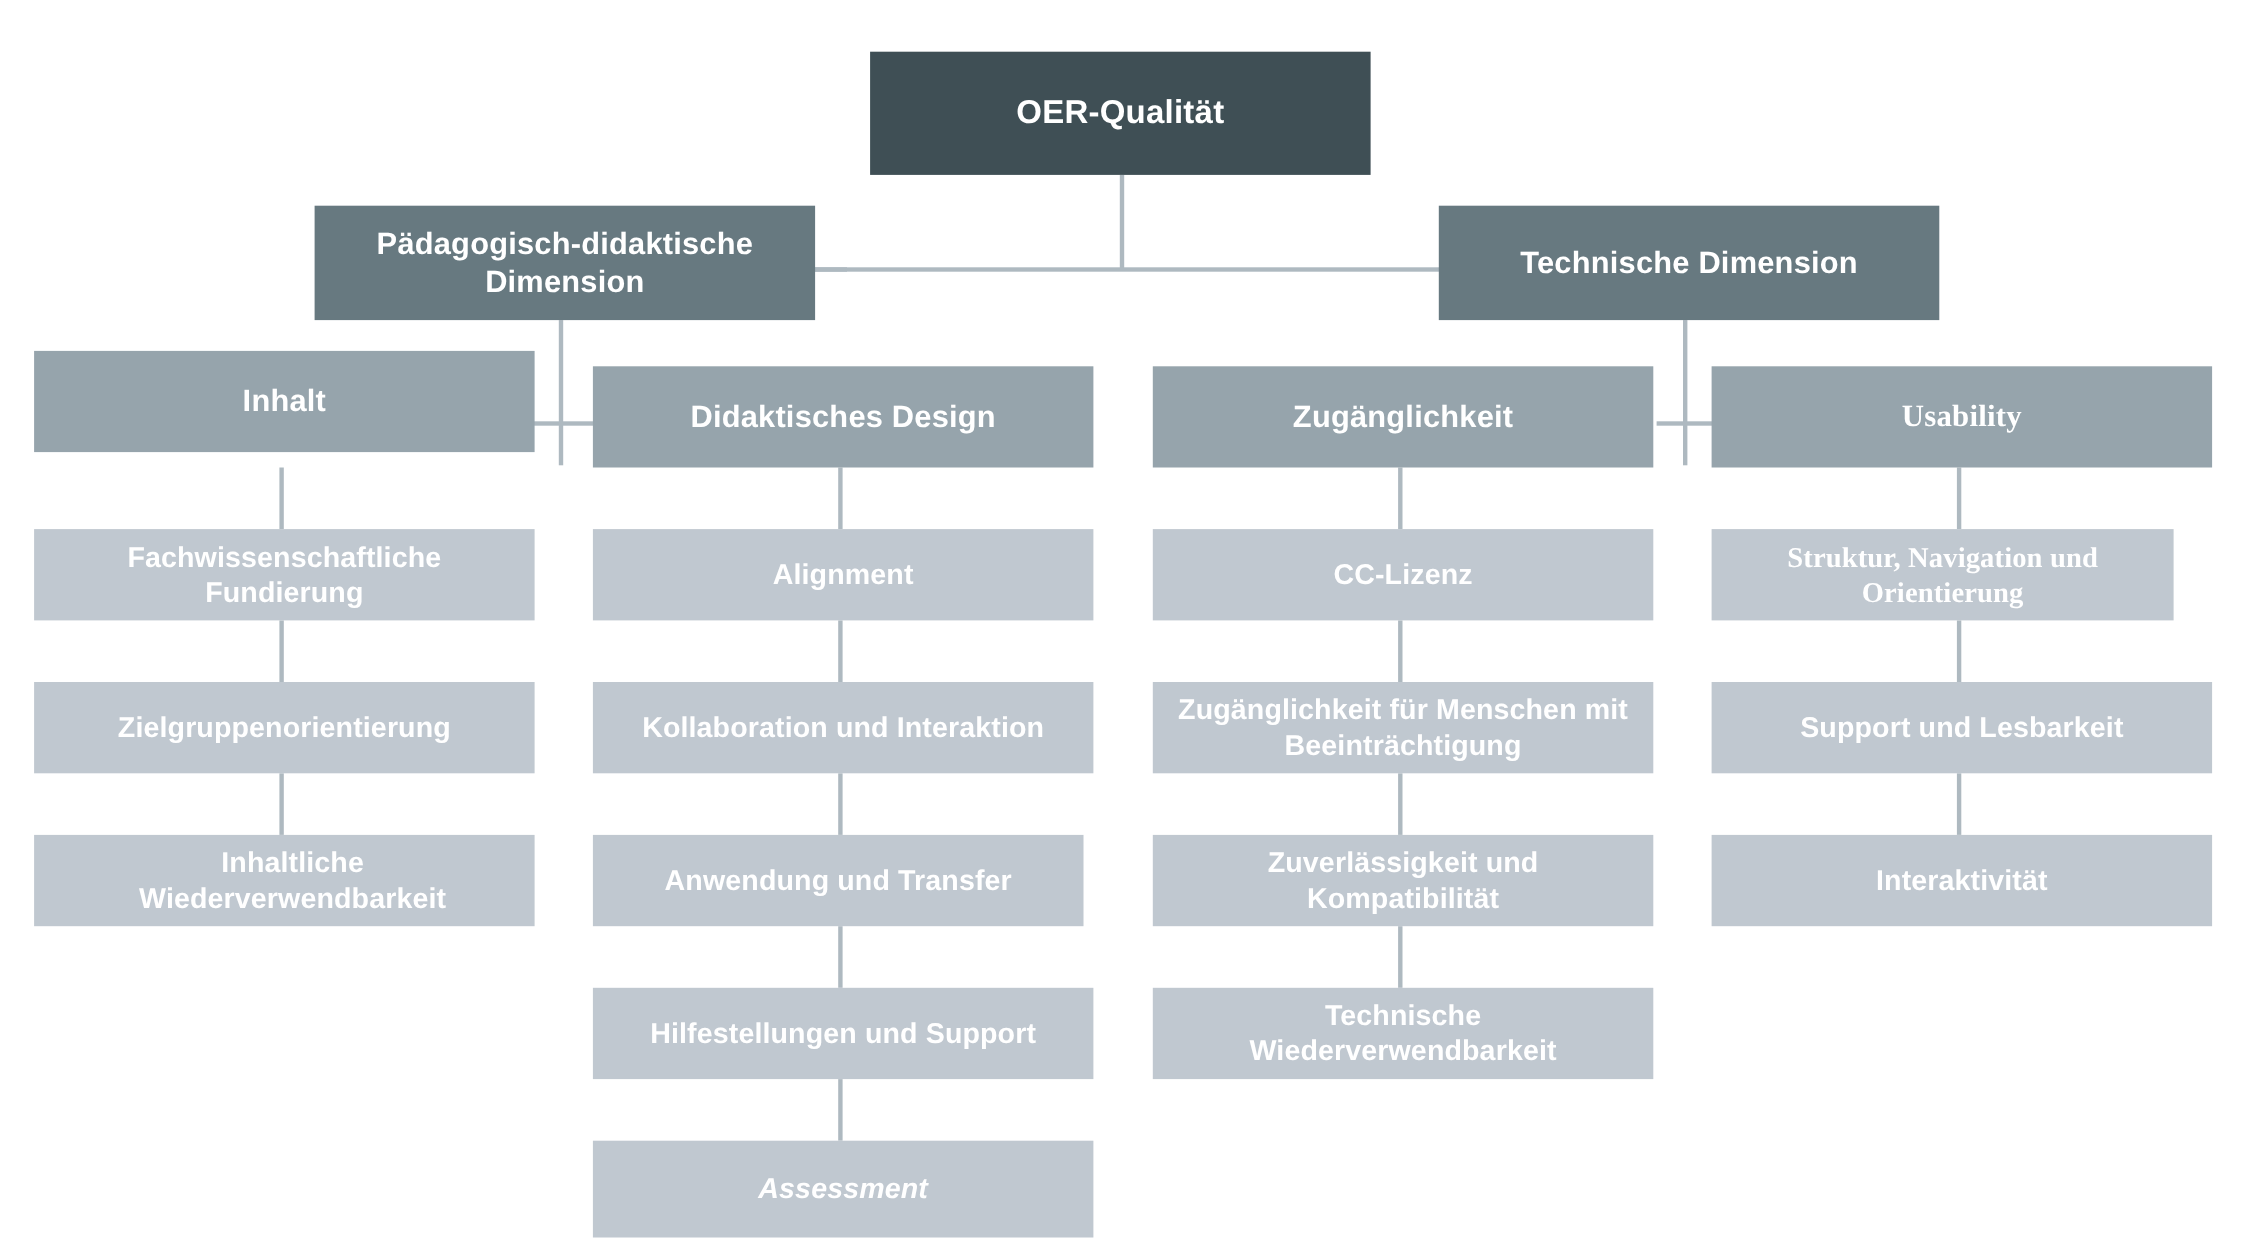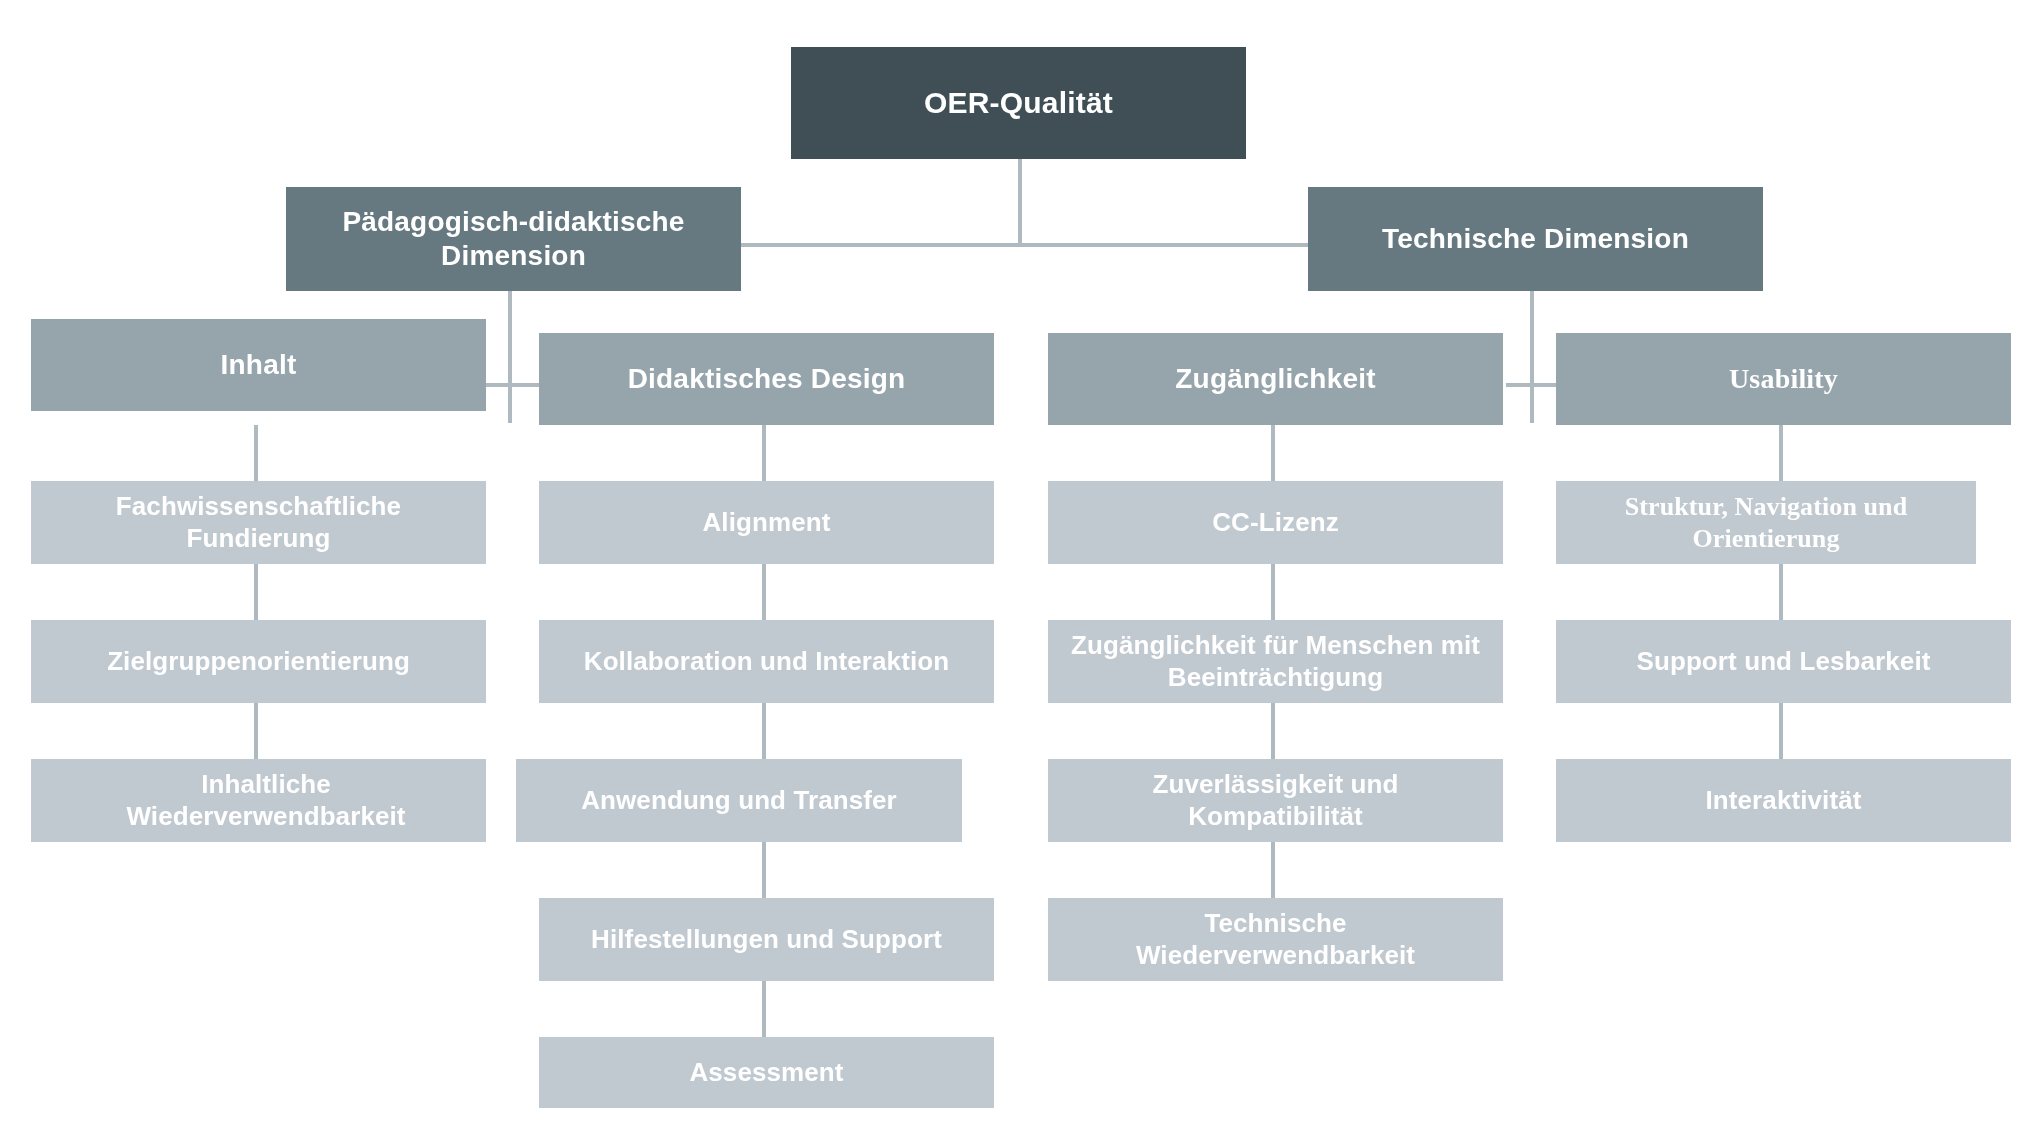--- a/index.html
+++ b/index.html
@@ -94,25 +94,25 @@
   <div class="node lvl4" style="left:31px; top:458px; width:455px; height:83px;">Fachwissenschaftliche Fundierung</div>
 
   <div class="node lvl4" style="left:31px; top:597px; width:455px; height:83px;">Zielgruppenorientierung</div>
 
   <div class="node lvl4" style="left:31px; top:736px; width:455px; height:83px;padding-left:29px;">Inhaltliche Wiederverwendbarkeit</div>
 
   <div class="node lvl4" style="left:539px; top:458px; width:455px; height:83px;">Alignment</div>
 
   <div class="node lvl4" style="left:539px; top:597px; width:455px; height:83px;">Kollaboration und Interaktion</div>
 
-  <div class="node lvl4" style="left:516px; top:736px; width:446px; height:83px;">Anwendung und Transfer</div>
+  <div class="node lvl4" style="left:539px; top:736px; width:446px; height:83px;">Anwendung und Transfer</div>
 
   <div class="node lvl4" style="left:539px; top:875px; width:455px; height:83px;">Hilfestellungen und Support</div>
 
-  <div class="node lvl4" style="left:539px; top:1014px; width:455px; height:71px;">Assessment</div>
+  <div class="node lvl4" style="left:539px; top:1014px; width:455px; height:88px;font-style:italic;">Assessment</div>
 
   <div class="node lvl4" style="left:1048px; top:458px; width:455px; height:83px;">CC-Lizenz</div>
 
   <div class="node lvl4" style="left:1048px; top:597px; width:455px; height:83px;">Zugänglichkeit für Menschen mit Beeinträchtigung</div>
 
   <div class="node lvl4" style="left:1048px; top:736px; width:455px; height:83px;">Zuverlässigkeit und Kompatibilität</div>
 
   <div class="node lvl4" style="left:1048px; top:875px; width:455px; height:83px;">Technische Wiederverwendbarkeit</div>
 
   <div class="node lvl4" style="left:1556px; top:458px; width:420px; height:83px;font-family:Liberation Serif, serif;">Struktur, Navigation und Orientierung</div>

